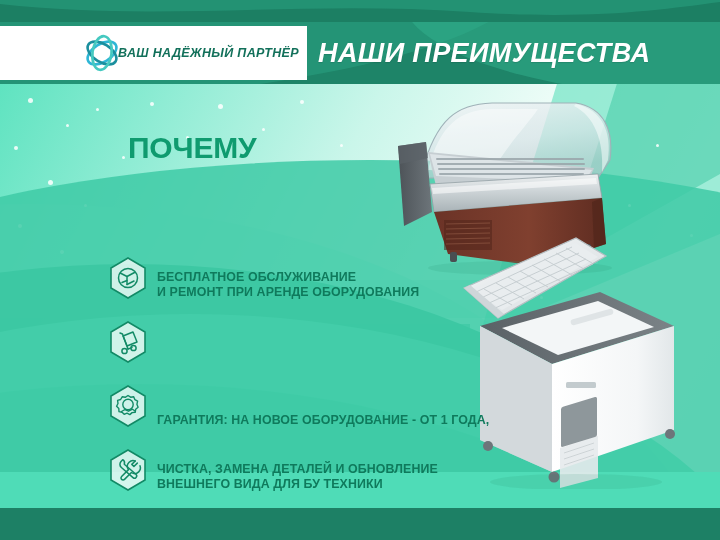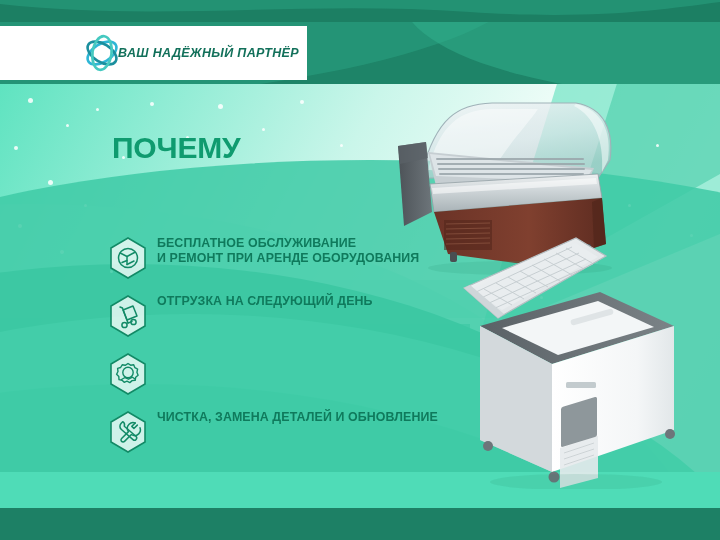--- a/index.html
+++ b/index.html
@@ -98,30 +98,30 @@
     position:absolute;left:-240px;bottom:20px;width:1220px;height:360px;
     background:#3ecaa6;border-radius:50%;opacity:.85;
   }
 
   
   .sparkles{position:absolute;left:0;top:0;width:720px;height:456px;pointer-events:none;}
   .dot{position:absolute;background:#ffffff;border-radius:50%;opacity:.85;}
 
   
   .headline{
-    position:absolute;left:112px;top:48px;z-index:20;
+    position:absolute;left:128px;top:48px;z-index:20;
     font-size:30px;line-height:1.08;font-weight:bold;
     color:#0f9b6f;letter-spacing:-.2px;
   }
   .headline .l2{display:block;}
 
   
   .features{position:absolute;left:108px;top:152px;width:420px;z-index:20;}
   .feature{
-    display:flex;align-items:flex-start;margin-bottom:14px;
+    display:flex;align-items:flex-end;margin-bottom:14px;margin-top:20px;
   }
   .hexwrap{
     position:relative;width:40px;height:44px;flex:0 0 40px;margin-right:9px;
   }
   .feature-text{
     font-size:12.4px;font-weight:bold;line-height:1.22;
     color:#0f7a5c;letter-spacing:.1px;white-space:nowrap;
   }
   .feature-text .ln{display:block;}
 
@@ -168,20 +168,21 @@
         <g fill="none" stroke-width="2.6">
           <ellipse cx="28" cy="22" rx="16" ry="9" stroke="#2fb6d6" transform="rotate(-32 28 22)"></ellipse>
           <ellipse cx="28" cy="22" rx="16" ry="9" stroke="#1b8f9e" transform="rotate(32 28 22)"></ellipse>
           <ellipse cx="28" cy="22" rx="9.5" ry="17" stroke="#45c9c0" transform="rotate(8 28 22)"></ellipse>
         </g>
       </svg>
       <span class="logo-text">ВАШ НАДЁЖНЫЙ ПАРТНЁР</span>
     </div>
   </div>
 
+  <div class="header-title">НАШИ ПРЕИМУЩЕСТВА</div>
 
   <div class="stage">
 
     <div class="stripes">
       <div class="stripe" style="top:196px;width:560px;height:20px;background:#bff1e2;opacity:.75;"></div>
       <div class="stripe" style="top:216px;width:540px;height:18px;background:#a9ecd9;opacity:.7;"></div>
       <div class="stripe" style="top:240px;width:470px;height:16px;background:#25ac85;opacity:.85;"></div>
       <div class="stripe" style="top:256px;width:470px;height:18px;background:#74e2c2;opacity:.8;"></div>
       <div class="stripe" style="top:282px;width:430px;height:16px;background:#1f9e7b;opacity:.8;"></div>
       <div class="stripe" style="top:298px;width:430px;height:18px;background:#6fdfc0;opacity:.78;"></div>
@@ -397,53 +398,52 @@
             <polygon points="20,2 37,12 37,32 20,42 3,32 3,12" fill="#ffffff" fill-opacity="0.75" stroke="#128a66" stroke-width="1.6"></polygon>
             <g fill="none" stroke="#128a66" stroke-width="1.5" stroke-linecap="round" stroke-linejoin="round">
               <path d="M12,13 L14.5,14 L20,29"></path>
               <path d="M15,16 L25,12 L29,22 L19,26 Z"></path>
               <circle cx="16.5" cy="31" r="2.6"></circle>
               <circle cx="25.5" cy="28" r="2.6"></circle>
               <path d="M20,29 L24,27.6"></path>
             </g>
           </svg>
         </div>
-        <div class="feature-text">
-          <span class="ln">ОТГРУЗКА НА СЛЕДУЮЩИЙ ДЕНЬ</span>
-        </div>
       </div>
 
       <div class="feature">
         <div class="hexwrap">
           <svg width="40" height="44" viewBox="0 0 40 44">
             <polygon points="20,2 37,12 37,32 20,42 3,32 3,12" fill="#ffffff" fill-opacity="0.75" stroke="#128a66" stroke-width="1.6"></polygon>
             <g fill="none" stroke="#128a66" stroke-width="1.4" stroke-linecap="round" stroke-linejoin="round">
               <path d="M20,11.5 L22.6,13.2 L25.7,12.8 L26.9,15.7 L29.6,17.2 L28.9,20.3 L30.1,23.2 L27.7,25.2 L27.2,28.3 L24.1,28.6 L21.8,30.6 L19,29.2 L16.2,30.3 L14.1,28.2 L11,27.6 L10.8,24.5 L8.6,22.3 L10,19.5 L9.6,16.4 L12.6,15.5 L14.2,12.8 L17.2,13.3 Z"></path>
               <circle cx="20" cy="20.5" r="5.2"></circle>
               <path d="M13.5,27.5 L17,25.5 L20.5,27.2 L24.5,25.2 L27,27"></path>
             </g>
           </svg>
         </div>
         <div class="feature-text">
+          <span class="ln">ГАРАНТИЯ: НА НОВОЕ ОБОРУДОВАНИЕ - ОТ 1 ГОДА,</span>
         </div>
       </div>
 
       <div class="feature">
         <div class="hexwrap">
           <svg width="40" height="44" viewBox="0 0 40 44">
             <polygon points="20,2 37,12 37,32 20,42 3,32 3,12" fill="#ffffff" fill-opacity="0.75" stroke="#128a66" stroke-width="1.6"></polygon>
             <g fill="none" stroke="#128a66" stroke-width="1.5" stroke-linecap="round" stroke-linejoin="round">
               <path d="M13,13.5 C11.4,15.3 11.6,18 13.4,19.5 L25,29.6 C25.9,30.4 27.3,30.3 28.1,29.4 C28.9,28.5 28.8,27.1 27.9,26.3 L16.3,16.2 C16.9,14.4 16.2,12.6 14.7,11.7 Z"></path>
               <path d="M27.2,13 L23.8,16.4 L25.9,18.5 L29.3,15.1"></path>
               <path d="M27.2,13 C25.1,12.2 22.7,12.7 21.1,14.3 C19.1,16.3 18.9,19.4 20.5,21.6 L13.6,28.5 C12.8,29.3 12.8,30.6 13.6,31.4 C14.4,32.2 15.7,32.2 16.5,31.4 L23.4,24.5 C25.6,26.1 28.7,25.9 30.7,23.9 C32.3,22.3 32.8,19.9 32,17.8"></path>
             </g>
           </svg>
         </div>
         <div class="feature-text">
           <span class="ln">ЧИСТКА, ЗАМЕНА ДЕТАЛЕЙ И ОБНОВЛЕНИЕ</span>
+          <span class="ln">ВНЕШНЕГО ВИДА ДЛЯ БУ ТЕХНИКИ</span>
         </div>
       </div>
 
     </div>
 
     <div class="bottom-mid-wave"></div>
     <div class="bottom-mid"></div>
     <div class="bottom-dark"></div>
 
 

